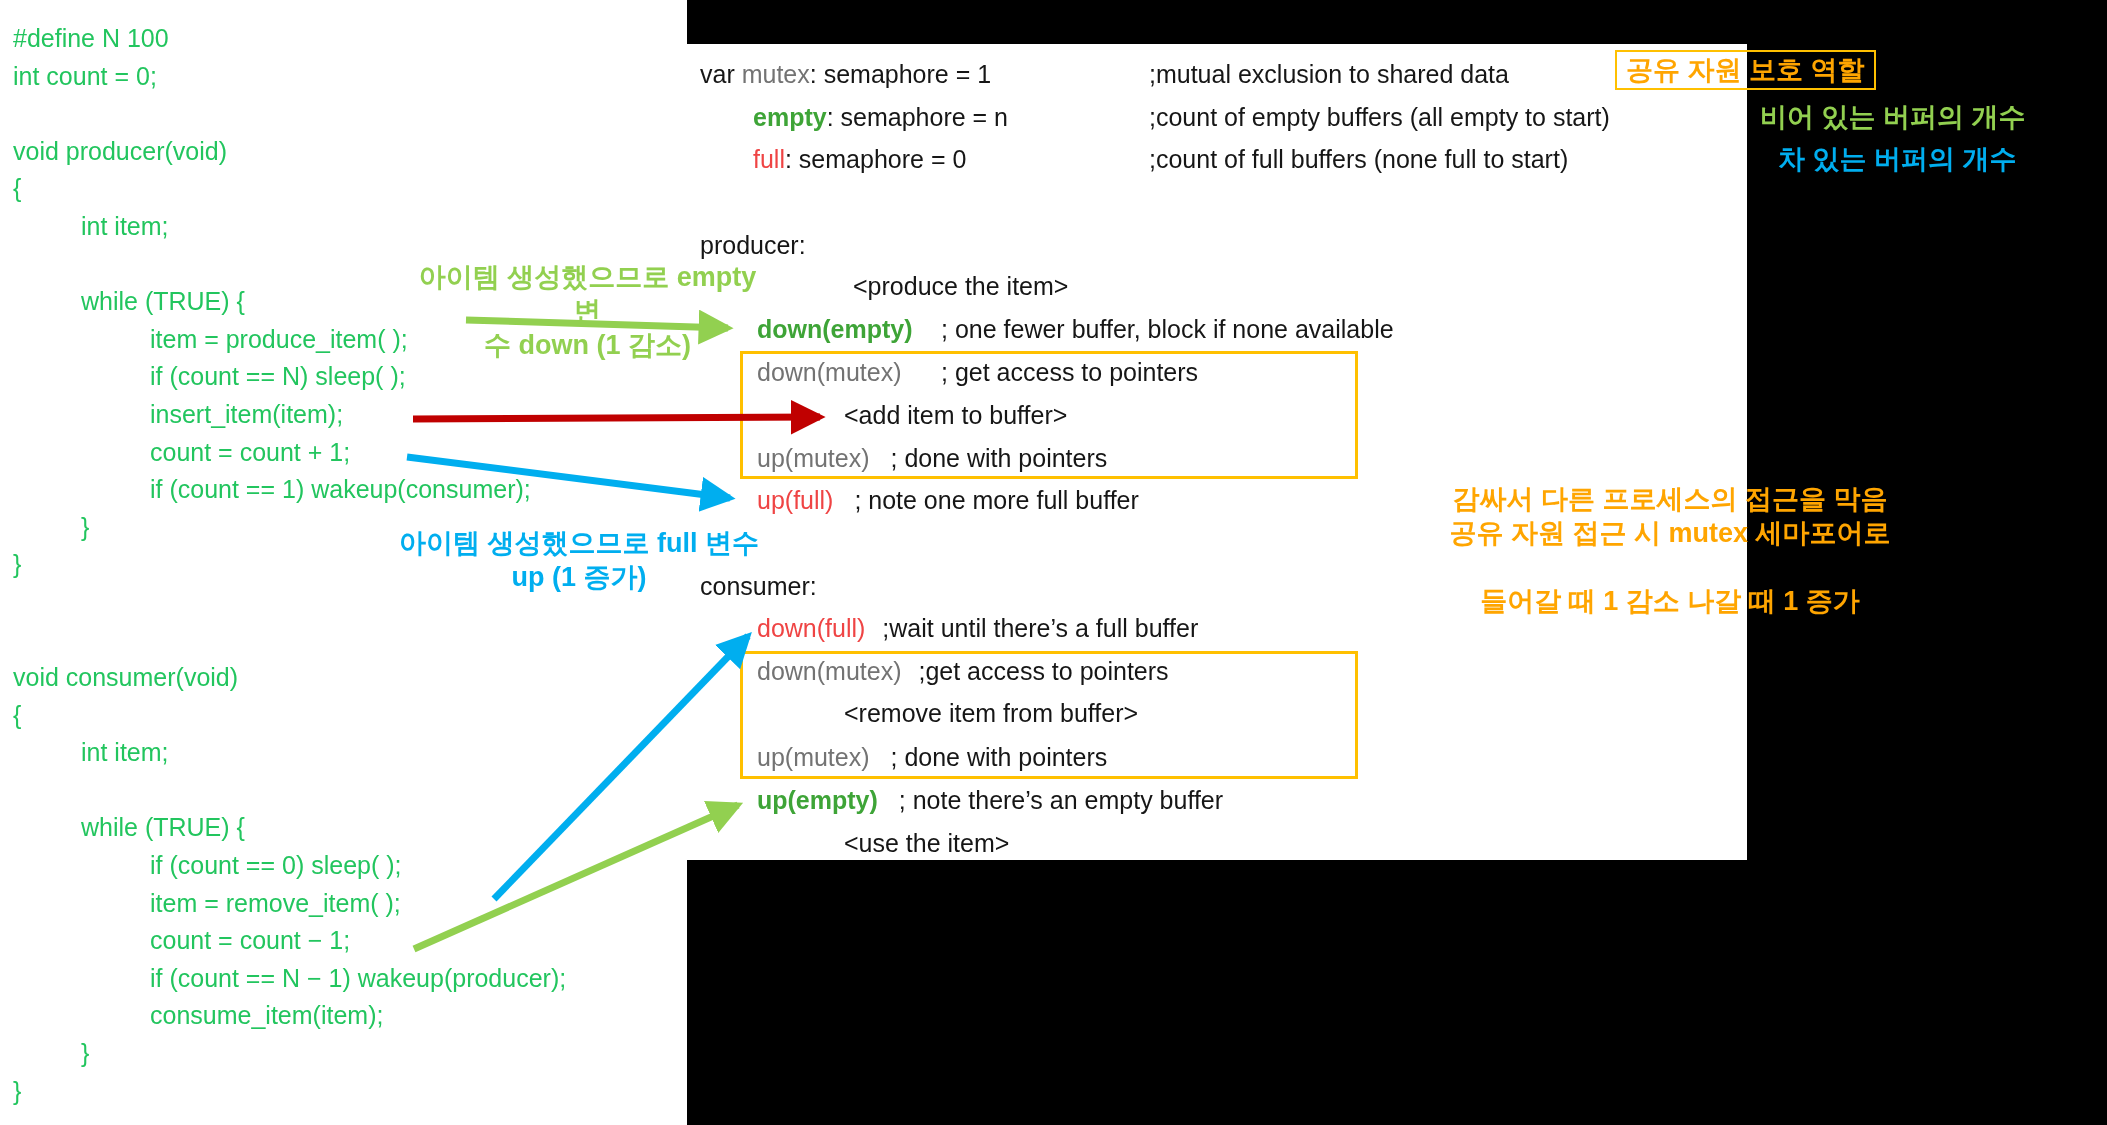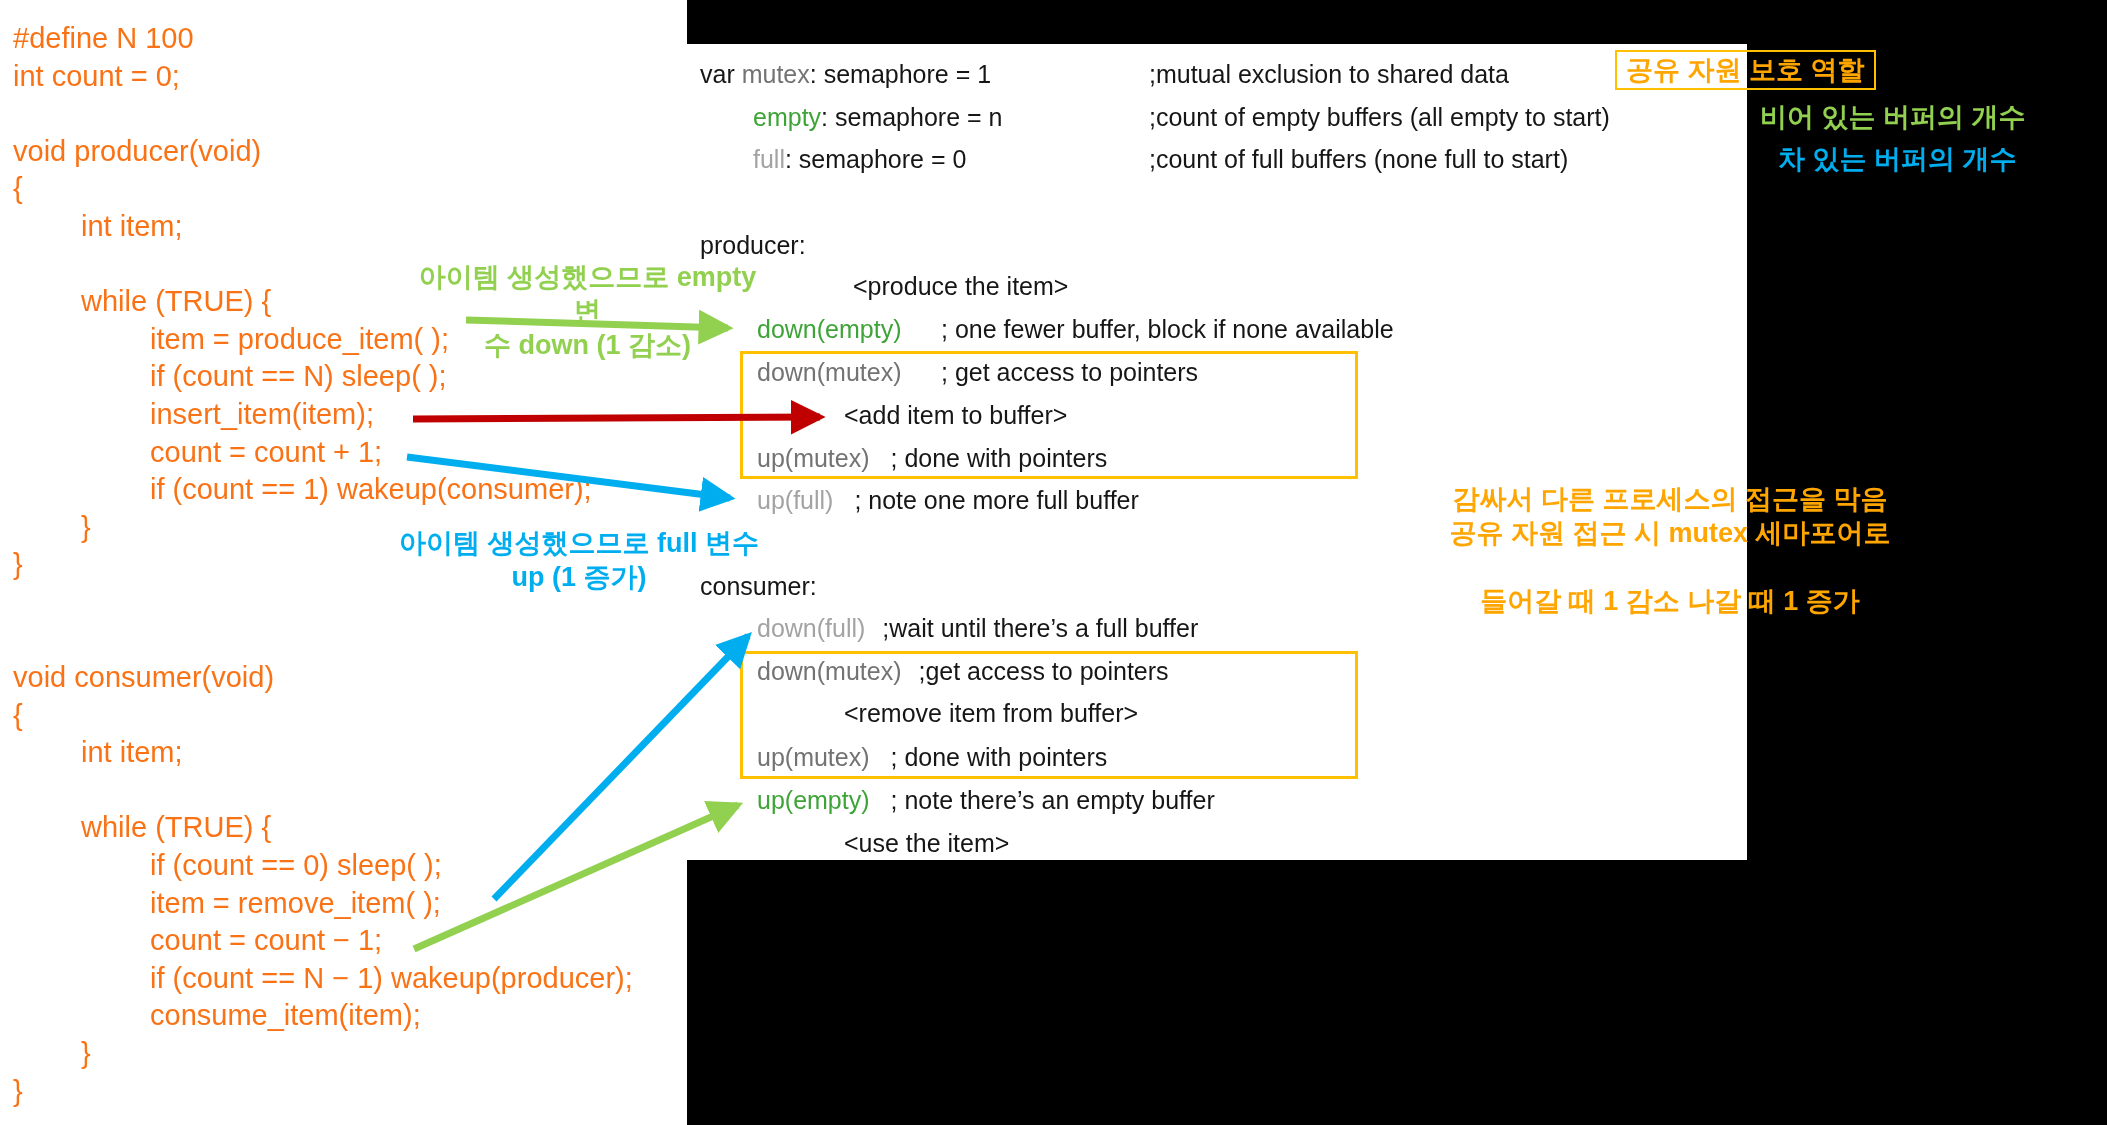--- a/index.html
+++ b/index.html
@@ -7,31 +7,31 @@
   #canvas {
     position:relative; width:2107px; height:1125px;
     background:#000; overflow:hidden;
     font-family:"Liberation Sans", sans-serif;
   }
   .panel { position:absolute; background:#ffffff; }
   #left-panel  { left:0;   top:0;    width:687px;  height:1125px; }
   #right-panel { left:687px; top:44px; width:1060px; height:816px; }
 
   
-  .code { position:absolute; left:13px; top:20px; font-size:29px; color:#f97316; }
+  .code { position:absolute; left:13px; top:20px; font-size:25px; color:#22c55e; }
   .codeline { height:37.6px; line-height:37.6px; white-space:pre; }
   .i1 { padding-left:68px; }
   .i2 { padding-left:137px; }
 
   
   .rline { position:absolute; font-size:25px; line-height:34px; height:34px; white-space:nowrap; color:#161616; }
   .cm { position:absolute; top:0; }
   .c-mutex { color:#737373; }
-  .c-empty { color:#3EA437; }
-  .c-full  { color:#a3a3a3; }
+  .c-empty { color:#3EA437;font-weight:bold; }
+  .c-full  { color:#ef4444; }
   .gap14 { margin-left:14px; }
   .gap10 { margin-left:10px; }
 
   
   .obox { position:absolute; border:3px solid #FFC000; background:transparent; }
 
   
   .note { position:absolute; font-weight:bold; text-align:center; font-size:27px; line-height:34px;margin-left:25px; }
   .krline { position:absolute; font-weight:bold; font-size:27px; line-height:34px; white-space:nowrap;margin-left:20px; }
   .n-green  { color:#92D050; }

